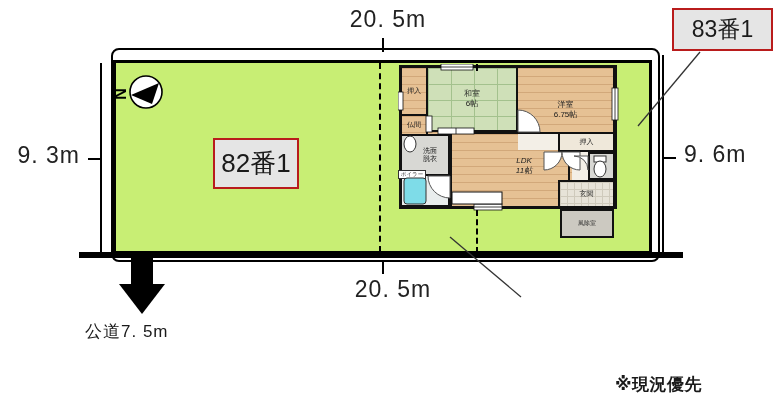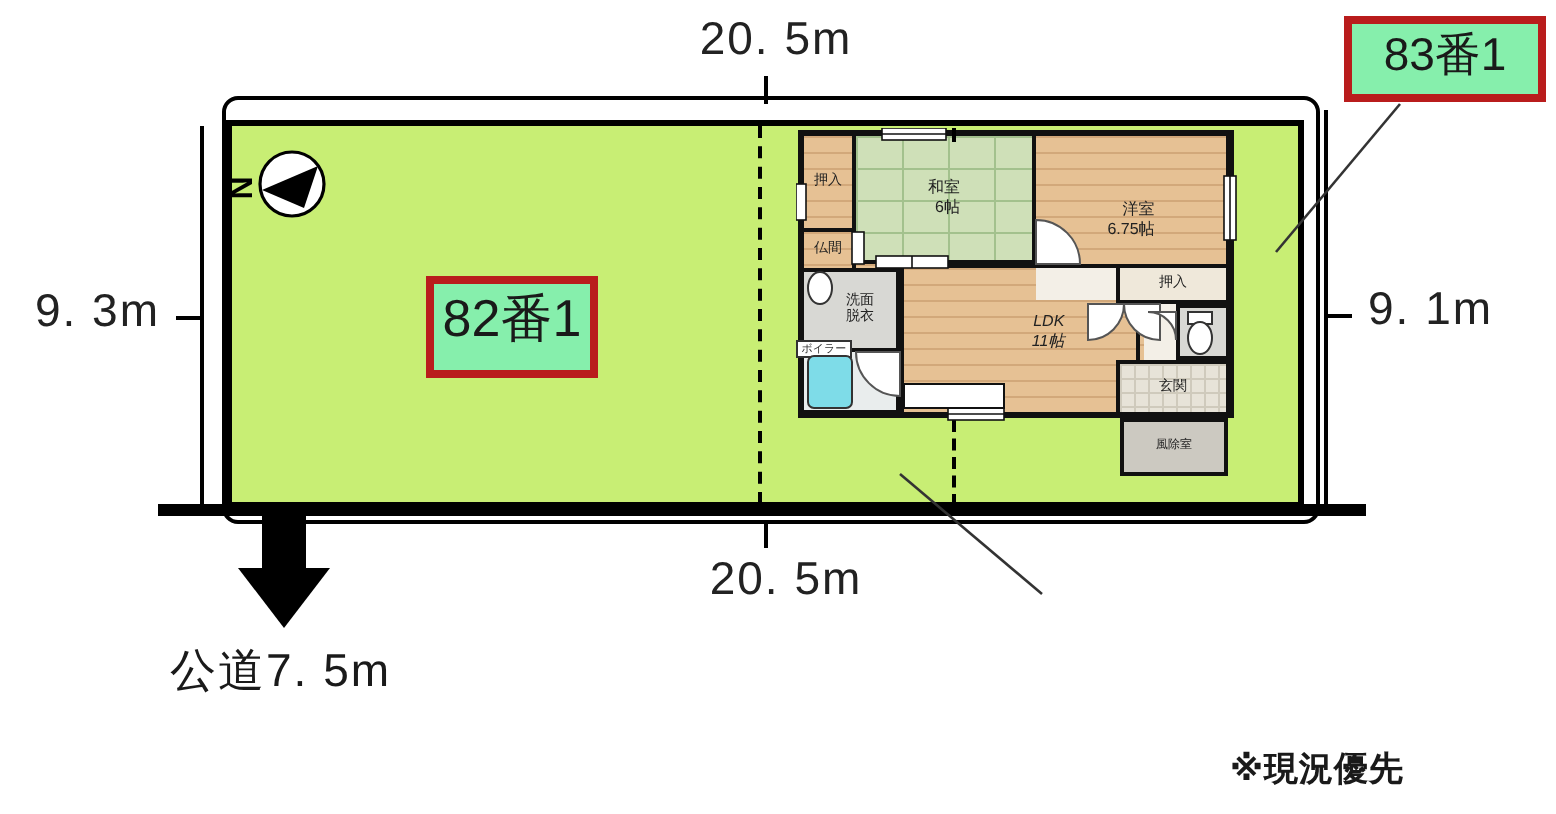--- a/index.html
+++ b/index.html
@@ -13,36 +13,36 @@
   .land{left:113px;top:60px;width:539px;height:194px;border:3px solid #000;background:#c8ee74;}
   .dash1{left:379px;top:63px;width:0;height:189px;border-left:2px dashed #000;}
   .dash2{left:476px;top:210px;width:0;height:43px;border-left:2px dashed #000;}
   .road{left:79px;top:252px;width:604px;height:6px;background:#000;}
   
   .dim{font-size:23px;letter-spacing:1px;color:#222;white-space:nowrap;}
   .dim-top{left:328px;top:6px;width:120px;text-align:center;}
   .dim-bottom{left:333px;top:276px;width:120px;text-align:center;}
   .dim-left{left:0;top:142px;width:80px;text-align:right;}
   .dim-right{left:684px;top:141px;width:92px;}
-  .road-label{left:85px;top:320px;font-size:23px;letter-spacing:1px;}
+  .road-label{left:85px;top:320px;font-size:17px;letter-spacing:1px;}
   .note{left:615px;top:373px;font-size:17px;font-weight:bold;letter-spacing:.5px;}
   
-  .pbox{border:4px solid #b91c1c;background:#86efac;display:flex;align-items:flex-start;justify-content:center;}
+  .pbox{border:2px solid #b91c1c;background:#e5e5e5;display:flex;align-items:center;justify-content:center;}
   .pbox-a{left:213px;top:138px;width:86px;height:51px;font-size:26px;}
   .pbox-b{left:497px;top:296px;width:101px;height:51px;font-size:26px;}
   .pbox-c{left:672px;top:8px;width:101px;height:43px;font-size:23px;}
   
   .fp{left:398px;top:64px;width:224px;height:178px;}
   .fp .abs{position:absolute;box-sizing:border-box;}
   .house{left:1px;top:1px;width:218px;height:144px;border:3px solid #111;}
   .wood{background-color:#e6c194;background-image:linear-gradient(#d2a87a 1px,transparent 1px);background-size:8px 8px;}
   .tatami{background-color:#cfe0b8;background-image:linear-gradient(#a3c18d 1px,transparent 1px),linear-gradient(90deg,#a3c18d 1px,transparent 1px);background-size:23px 16px;}
   .gray{background:#d8d8d4;}
   .tile{background-color:#e7e3d8;background-image:linear-gradient(#cfcabc 1px,transparent 1px),linear-gradient(90deg,#cfcabc 1px,transparent 1px);background-size:7px 7px;}
-  .room{border:2px solid #111;display:flex;align-items:center;justify-content:center;text-align:right;}
+  .room{border:2px solid #111;display:flex;align-items:center;justify-content:center;text-align:center;}
   .rlabel{font-size:7px;line-height:1.15;white-space:pre-line;color:#222;}
   .rlabel-md{font-size:8px;line-height:1.2;white-space:pre-line;color:#222;}
   .hall{background:#f3efe7;}
   .boiler-tag{left:0;top:106px;width:28px;height:9px;background:#fff;border:1px solid #333;
     display:flex;align-items:center;justify-content:center;font-size:5.5px;color:#333;}
   .svg-abs{position:absolute;left:0;top:0;pointer-events:none;}
 </style>
 </head>
 <body>
 
@@ -157,21 +157,21 @@
     </g>
     <g stroke="#333" stroke-width="1.3" fill="none">
       <line x1="700" y1="52" x2="638" y2="126"></line>
       <line x1="450" y1="237" x2="521" y2="297"></line>
     </g>
   </svg>
 
   <div class="abs dim dim-top">20. 5m</div>
   <div class="abs dim dim-bottom">20. 5m</div>
   <div class="abs dim dim-left">9. 3m</div>
-  <div class="abs dim dim-right">9. 1m</div>
+  <div class="abs dim dim-right">9. 6m</div>
   <div class="abs road-label">公道7. 5m</div>
 
   <div class="abs pbox pbox-a">
     <span>82番1</span>
   </div>
   <div class="abs pbox pbox-c">
     <span>83番1</span>
   </div>
 
   <div class="abs note">※現況優先</div>

